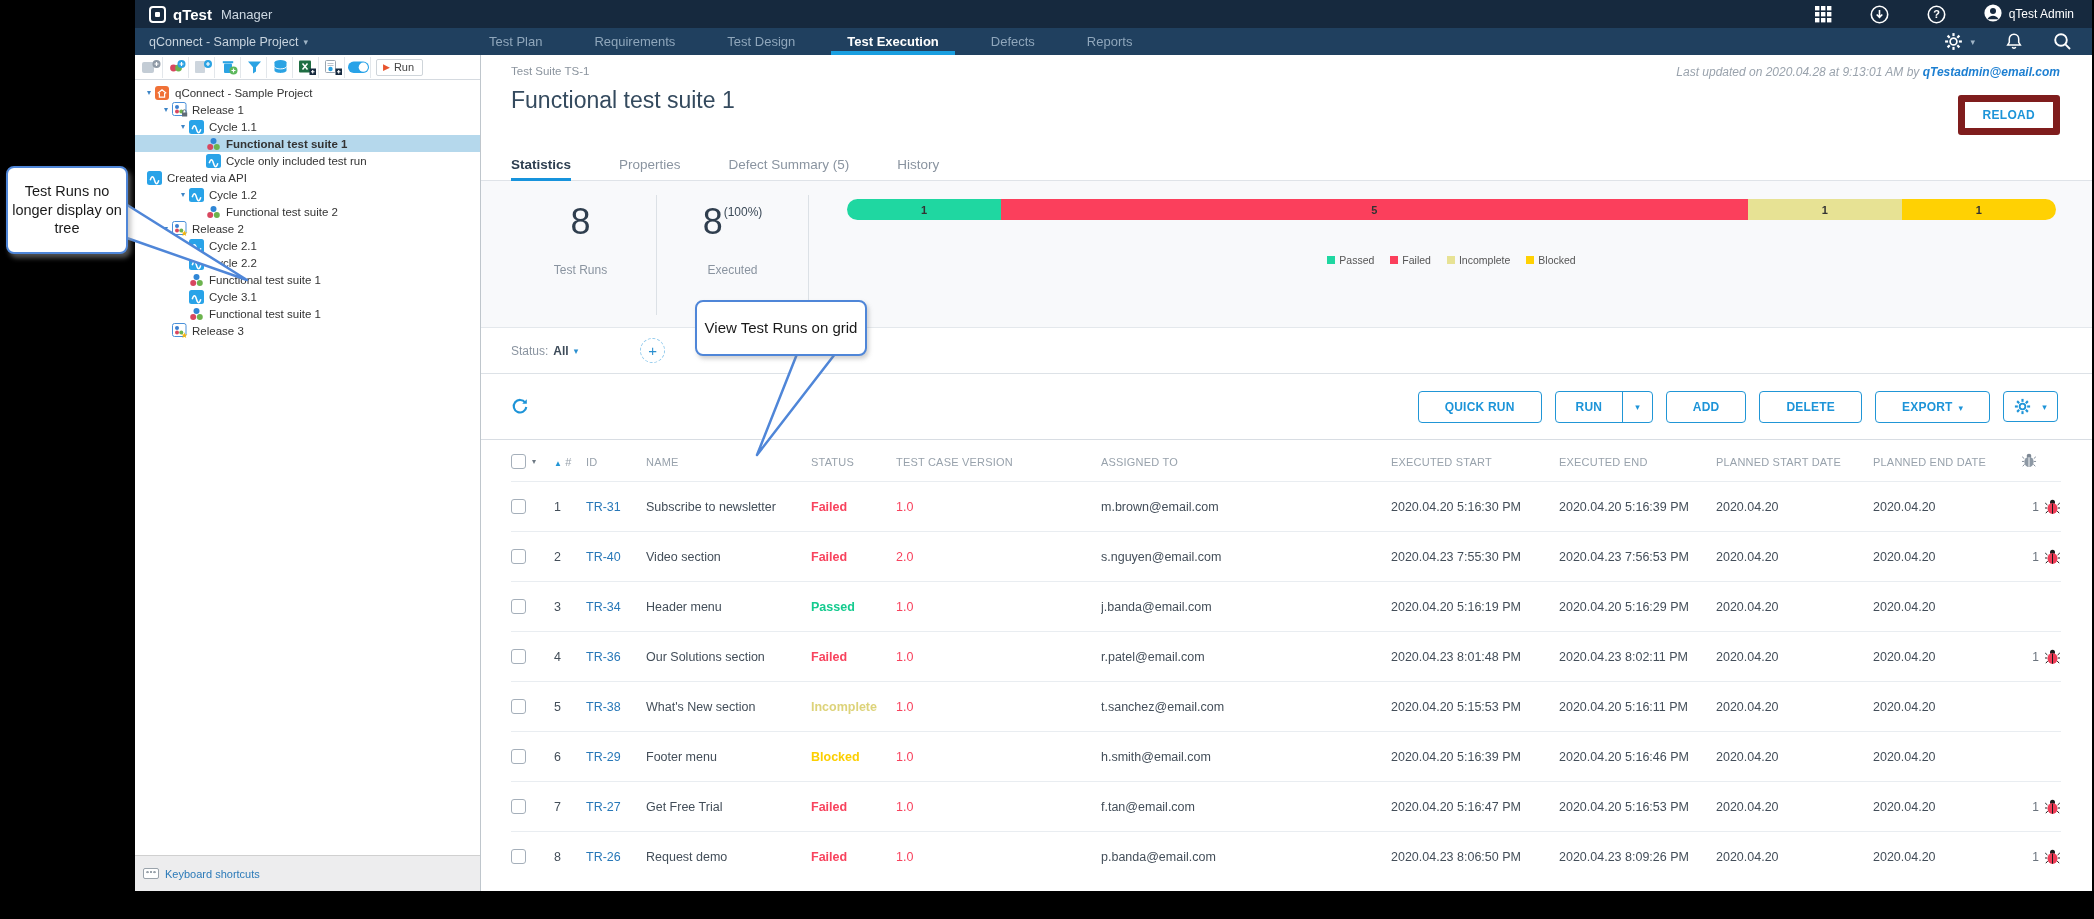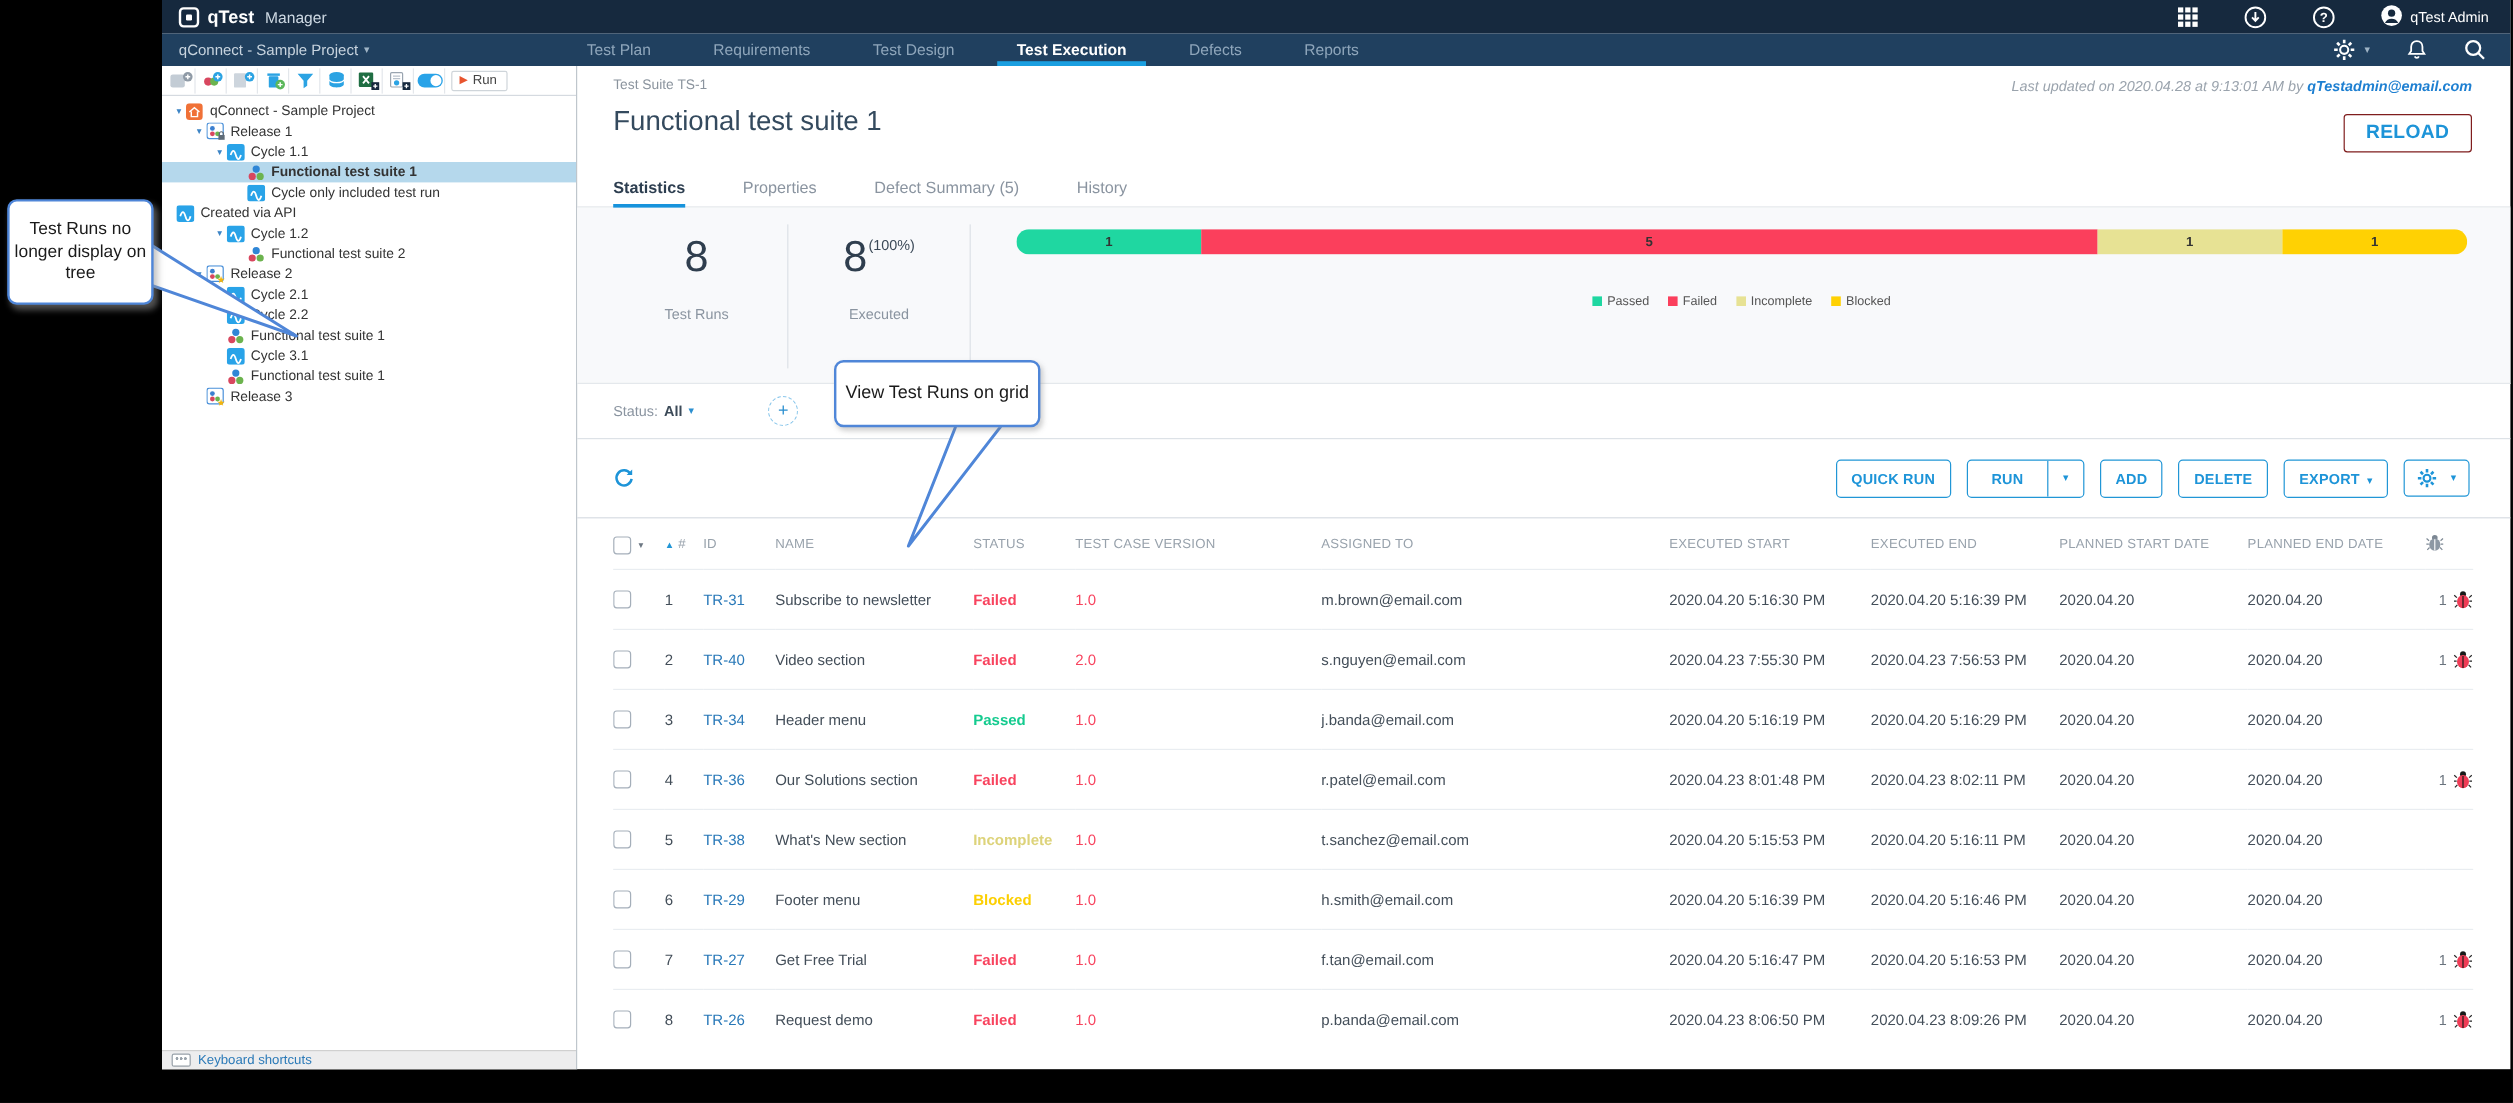--- a/index.html
+++ b/index.html
@@ -33,37 +33,37 @@
   .left-panel { width:346px; flex:0 0 auto; border-right:1px solid #bfc6cc; display:flex; flex-direction:column; background:#fff; }
   .tree-toolbar { height:25px; border-bottom:1px solid #d5dae0; display:flex; align-items:center; gap:2px; padding:0 4px; flex:0 0 auto; }
   .tbtn { width:24px; height:21px; display:flex; align-items:center; justify-content:center; border-right:1px solid #e3e7eb; cursor:pointer; }
   .run-btn { display:flex; align-items:center; gap:4px; font-size:11px; color:#444; border:1px solid #cfd5da; border-radius:2px; padding:1px 8px 2px 6px; margin-left:3px; cursor:pointer; }
   .run-play { color:#e8542e; font-size:9px; }
   .tree { flex:1; overflow:hidden; padding-top:4px; }
   .tree-row { height:17px; display:flex; align-items:center; font-size:11.5px; color:#333; cursor:pointer; white-space:nowrap; }
   .tree-row.selected { background:#b5d8ec; font-weight:bold; }
   .tree-caret { width:12px; font-size:8px; color:#3d85c6; text-align:center; flex:0 0 auto; }
   .tree-ic { width:16px; height:14px; flex:0 0 auto; display:inline-flex; align-items:center; margin-right:4px; }
-  .left-footer { height:16px; flex:0 0 auto; background:#ededee; border-top:1px solid #d0d0d0; display:flex; align-items:center; gap:6px; padding:0 8px; }
+  .left-footer { height:36px; flex:0 0 auto; background:#ededee; border-top:1px solid #d0d0d0; display:flex; align-items:center; gap:6px; padding:0 8px; }
   .kbd-ic { width:16px; height:11px; border:1px solid #9aa3ab; border-radius:2px; background:
       radial-gradient(circle at 25% 35%, #9aa3ab 0 1px, transparent 1.4px),
       radial-gradient(circle at 50% 35%, #9aa3ab 0 1px, transparent 1.4px),
       radial-gradient(circle at 75% 35%, #9aa3ab 0 1px, transparent 1.4px),
       linear-gradient(#fff,#fff); }
   .kbd-label { font-size:11px; color:#2b7ab8; cursor:pointer; }
 
   
   .content { flex:1; display:flex; flex-direction:column; position:relative; min-width:0; }
   .c-header { padding:10px 32px 0 30px; display:flex; justify-content:space-between; flex:0 0 auto; }
   .breadcrumb { font-size:11.5px; color:#8b949e; }
   .page-title { font-size:23px; color:#344a5e; margin-top:10px; font-weight:normal; }
   .header-right { text-align:right; }
   .updated { font-size:12px; color:#9aa3ad; font-style:italic; }
   .updated b { color:#1d7fd1; font-style:italic; }
-  .reload-btn { margin-top:16px; display:inline-block; border:1px solid #7f1d1d; color:#1d94d8; font-size:16px; font-weight:bold; padding:6px 18px; border-radius:3px; background:#fff; letter-spacing:.3px; cursor:pointer; }
+  .reload-btn { margin-top:16px; display:inline-block; border:7px solid #7f1d1d; color:#1d94d8; font-size:12px; font-weight:bold; padding:6px 18px; border-radius:3px; background:#fff; letter-spacing:.3px; cursor:pointer; }
 
   .c-tabs { margin-top:16px; padding-left:30px; border-bottom:1px solid #dfe3e8; display:flex; gap:0; flex:0 0 auto; }
   .c-tab { font-size:13.5px; color:#8a94a0; padding:6px 0 8px; margin-right:48px; cursor:pointer; position:relative; }
   .c-tab.active { color:#2d3e50; font-weight:bold; }
   .c-tab.active::after { content:''; position:absolute; left:0; right:0; bottom:-1px; height:3px; background:#1793dc; }
 
   .stats-band { background:#f8f9fb; border-bottom:1px solid #e4e8ec; padding:14px 36px 12px 24px; display:flex; flex:0 0 auto; min-height:147px; }
   .stat-cell { width:152px; text-align:center; border-right:1px solid #dce1e6; padding-top:6px; }
   .stat-cell:last-of-type { border-right:1px solid #dce1e6; }
   .stat-value { font-size:36px; color:#2f3e4e; }
@@ -78,21 +78,21 @@
 
   .status-row { height:46px; border-bottom:1px solid #dde2e7; display:flex; align-items:center; padding:0 30px; flex:0 0 auto; }
   .status-label { font-size:12px; color:#8a94a0; }
   .status-value { font-size:12px; color:#3c4a58; font-weight:bold; margin-left:5px; }
   .status-caret { color:#2b8fd0; font-size:9px; margin-left:5px; }
   .add-filter { width:25px; height:25px; border:1.5px dashed #8fc9ec; border-radius:50%; color:#2b8fd0; font-size:15px; display:flex; align-items:center; justify-content:center; margin-left:62px; cursor:pointer; }
 
   .grid-toolbar { height:66px; border-bottom:1px solid #d8dde3; display:flex; align-items:center; padding:0 34px 0 30px; flex:0 0 auto; }
   .refresh { cursor:pointer; display:flex; }
   .btn-group { margin-left:auto; display:flex; align-items:center; gap:13px; }
-  .btn { border:1px solid #2196d6; color:#1d94d8; font-size:12px; font-weight:bold; background:#fff; border-radius:4px; padding:8px 12px; letter-spacing:.2px; cursor:pointer; white-space:nowrap; }
+  .btn { border:1px solid #2196d6; color:#1d94d8; font-size:12px; font-weight:bold; background:#fff; border-radius:4px; padding:8px 26px; letter-spacing:.2px; cursor:pointer; white-space:nowrap; }
   .btn-split { display:flex; padding:0; overflow:hidden; }
   .btn-split .b-main { padding:8px 20px; }
   .btn-split .b-caret { padding:8px 12px; border-left:1px solid #2196d6; font-size:9px; display:flex; align-items:center; }
   .btn-caret-inline { font-size:9px; margin-left:6px; }
   .btn-gear { padding:6px 10px; display:flex; align-items:center; gap:5px; }
 
   .grid-area { flex:1; padding:0 34px 0 30px; overflow:hidden; }
   table.runs { border-collapse:collapse; width:100%; table-layout:fixed; }
   .runs th { font-size:11px; color:#98a2ac; font-weight:normal; text-align:left; padding:13px 0 11px; letter-spacing:.2px; white-space:nowrap; }
   .runs td { font-size:12.5px; color:#434e59; height:50px; border-top:1px solid #e9edf1; white-space:nowrap; overflow:hidden; }

